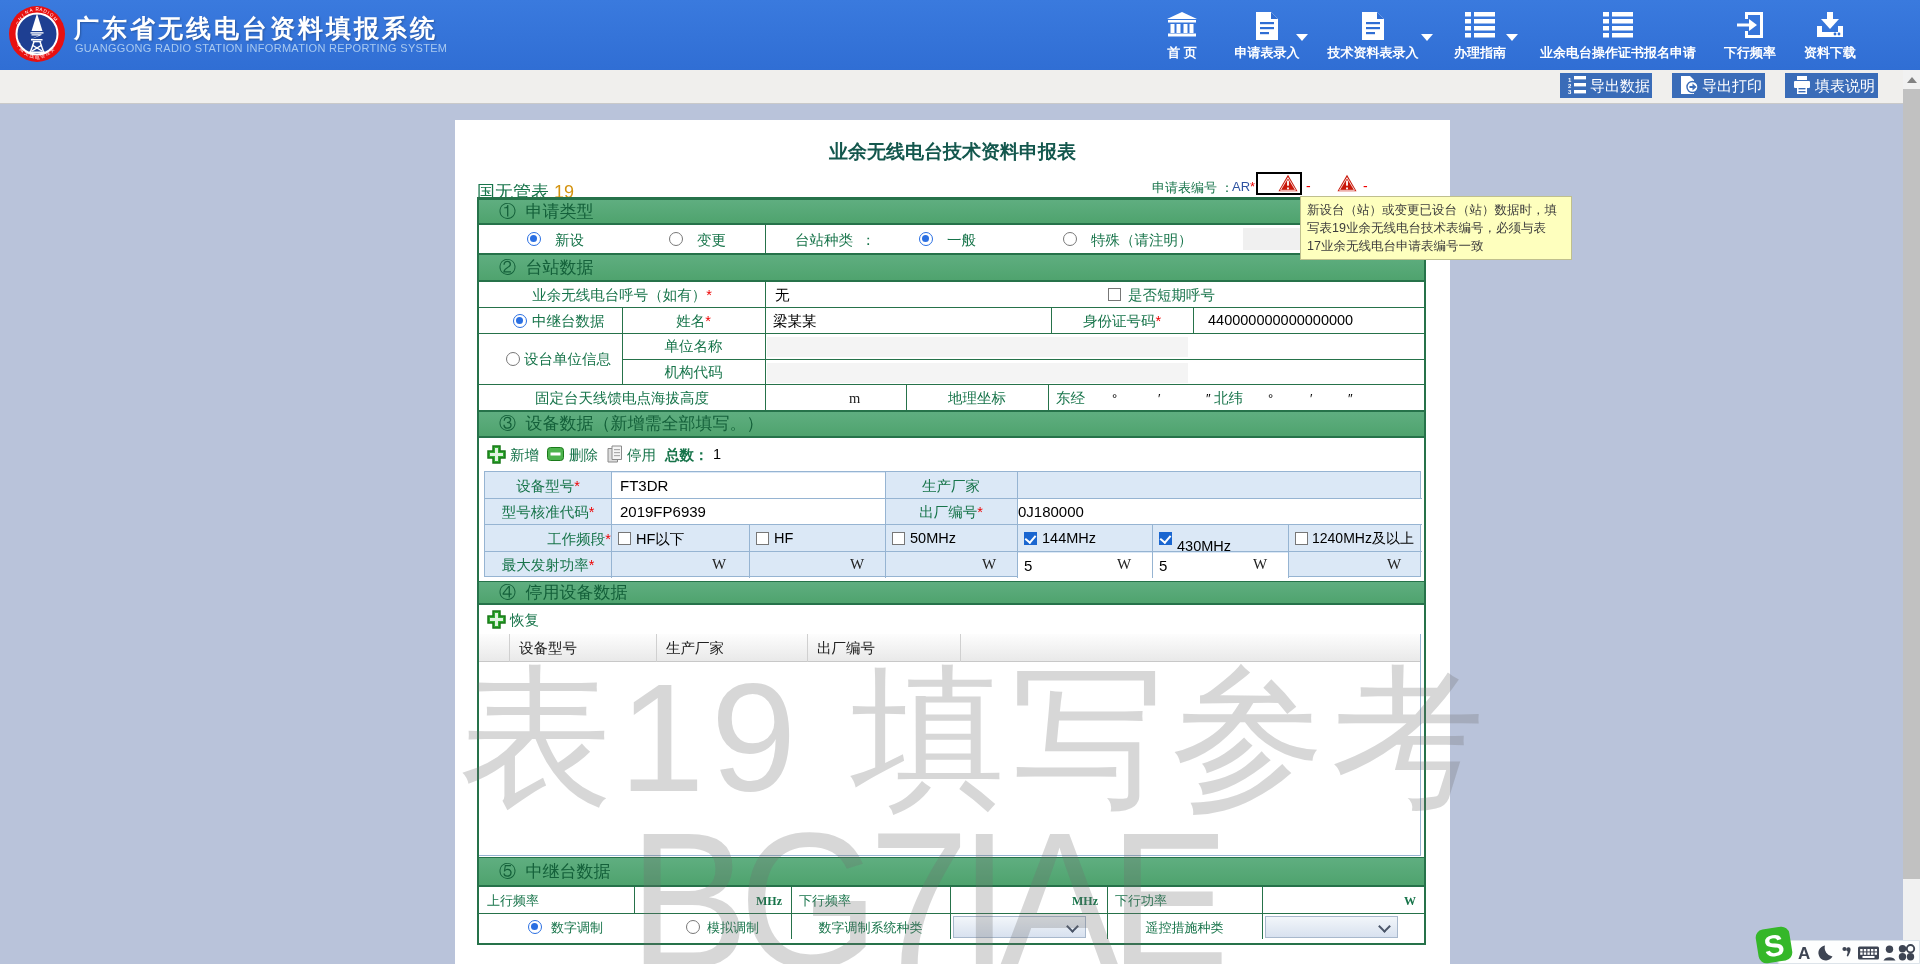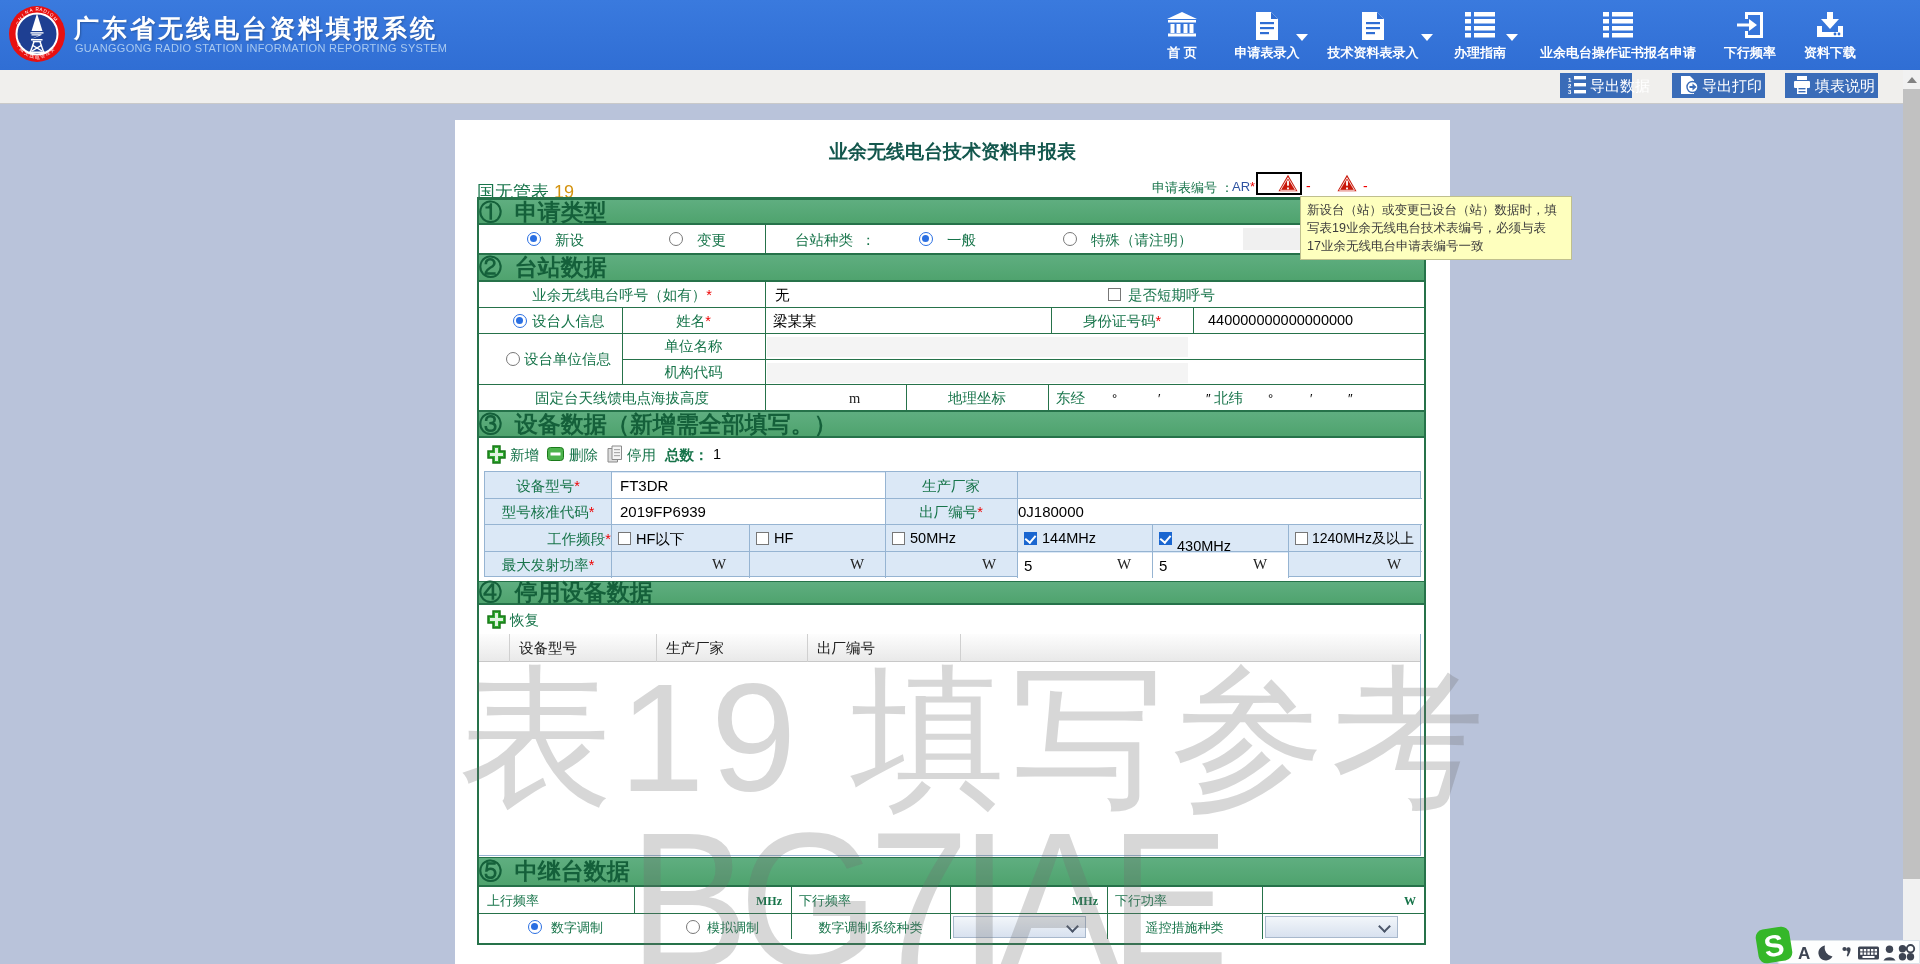--- a/index.html
+++ b/index.html
@@ -21,21 +21,21 @@
 #sb{position:absolute;right:0;top:70px;width:17px;height:894px;background:#f1f1f1}
 #sb .thumb{position:absolute;left:0;top:19px;width:17px;height:790px;background:#c1c1c1}
 #sb .up{position:absolute;left:4px;top:7px;width:0;height:0;border-left:5px solid transparent;border-right:5px solid transparent;border-bottom:6px solid #828282}
 
 #form{position:absolute;left:455px;top:120px;width:995px;height:844px;background:#fff}
 #ftitle{position:absolute;left:0;top:19px;width:100%;text-align:center;font-size:19px;font-weight:bold;color:#13574d;font-family:"Liberation Serif",serif}
 .green{color:#17744a}
 .red{color:#e00}
 
 #tbl{position:absolute;left:22px;top:77px;width:949px;height:748px;border:2px solid #26724a;font-size:14.5px}
-.sech{position:absolute;left:0;width:945px;background:linear-gradient(#5fae80,#4fa36e);border-top:1px solid #26724a;border-bottom:2px solid #26724a;color:#14603a;font-weight:bold;font-size:23px;padding-left:0}
+.sech{position:absolute;left:0;width:945px;background:linear-gradient(#5fae80,#4fa36e);border-top:1px solid #26724a;border-bottom:2px solid #26724a;color:#14603a;font-weight:normal;font-size:17px;padding-left:20px}
 .row{position:absolute;left:0;width:945px;background:#fff;border-bottom:1px solid #26724a}
 .blk{color:#000}
 
 .rad{display:inline-block;width:14px;height:14px;border-radius:50%;border:1.5px solid #787878;background:#fff;vertical-align:-2px}
 .rad.on{border:1.5px solid #2a6fe2}
 .rad.on::after{content:"";position:absolute;left:2.2px;top:2.2px;width:7px;height:7px;border-radius:50%;background:#2a6fe2}
 .cb{display:inline-block;width:13px;height:13px;border:1.5px solid #777;background:#fff;vertical-align:-2px}
 .cb.on{border:none;background:#1a66d0}
 .cb.on::after{content:"";position:absolute;left:2.5px;top:0.5px;width:5px;height:8px;border:solid #fff;border-width:0 2px 2px 0;transform:rotate(40deg)}
 
@@ -164,21 +164,21 @@
         <rect x="10" y="0" width="6" height="9"></rect>
         <path d="M4 7 H22 L13 17 Z"></path>
         <path d="M0 14 H5 V20 H21 V14 H26 V25 H0 Z"></path>
         <circle cx="18" cy="22" r="1.4" fill="#2f6ed4"></circle>
         <circle cx="22" cy="22" r="1.4" fill="#2f6ed4"></circle>
       </svg>
       <div class="lbl">资料下载</div>
     </div>
 </div>
 <div id="tbar">
-<div class="tbtn" style="left:1560px;width:72px"><svg width="18" height="18" viewBox="0 0 18 18" fill="#fff">
+<div class="tbtn" style="left:1560px;width:92px"><svg width="18" height="18" viewBox="0 0 18 18" fill="#fff">
         <text x="0" y="5.5" font-size="6" font-weight="bold">1</text>
         <rect x="6" y="0" width="12" height="3.4"></rect>
         <text x="0" y="12" font-size="6" font-weight="bold">2</text>
         <rect x="6" y="7" width="12" height="3.4"></rect>
         <text x="0" y="18" font-size="6" font-weight="bold">3</text>
         <rect x="6" y="14" width="12" height="3.4"></rect>
       </svg>导出数据</div>
 <div class="tbtn" style="left:1672px;width:93px"><svg width="18" height="18" viewBox="0 0 18 18" fill="#fff">
         <path d="M1 0 H10 L14 4 V18 H1 Z"></path>
         <circle cx="12.5" cy="11" r="5.5" fill="#fff" stroke="#3a6cb8" stroke-width="1.4"></circle>
@@ -240,21 +240,21 @@
  <span class="p blk" style="left:296px;top:4px">无</span>
  <span class="p cb" style="left:629px;top:6px"></span>
         <span class="p green" style="left:649px;top:4px">是否短期呼号</span>
 </div>
 <div class="row" style="top:109px;height:26px">
  <div class="vln" style="left:143px"></div>
         <div class="vln" style="left:286px"></div>
         <div class="vln" style="left:572px"></div>
         <div class="vln" style="left:714px"></div>
  <span class="p rad on" style="left:34px;top:6px"></span>
-        <span class="p green" style="left:53px;top:4px">设台人信息</span>
+        <span class="p green" style="left:53px;top:4px">中继台数据</span>
  <span class="p green" style="left:143px;top:4px;width:143px;text-align:center">姓名<span class="red">*</span></span>
  <span class="p blk" style="left:294px;top:4px">梁某某</span>
  <span class="p green" style="left:572px;top:4px;width:142px;text-align:center">身份证号码<span class="red">*</span></span>
  <span class="p blk" style="left:729px;top:4px">440000000000000000</span>
 </div>
 <div class="row" style="top:135px;height:51px">
  <div class="vln" style="left:143px"></div>
         <div class="vln" style="left:286px"></div>
  <div class="p" style="left:143px;top:25px;width:802px;height:1px;background:#26724a"></div>
  <span class="p rad" style="left:27px;top:18px"></span>

